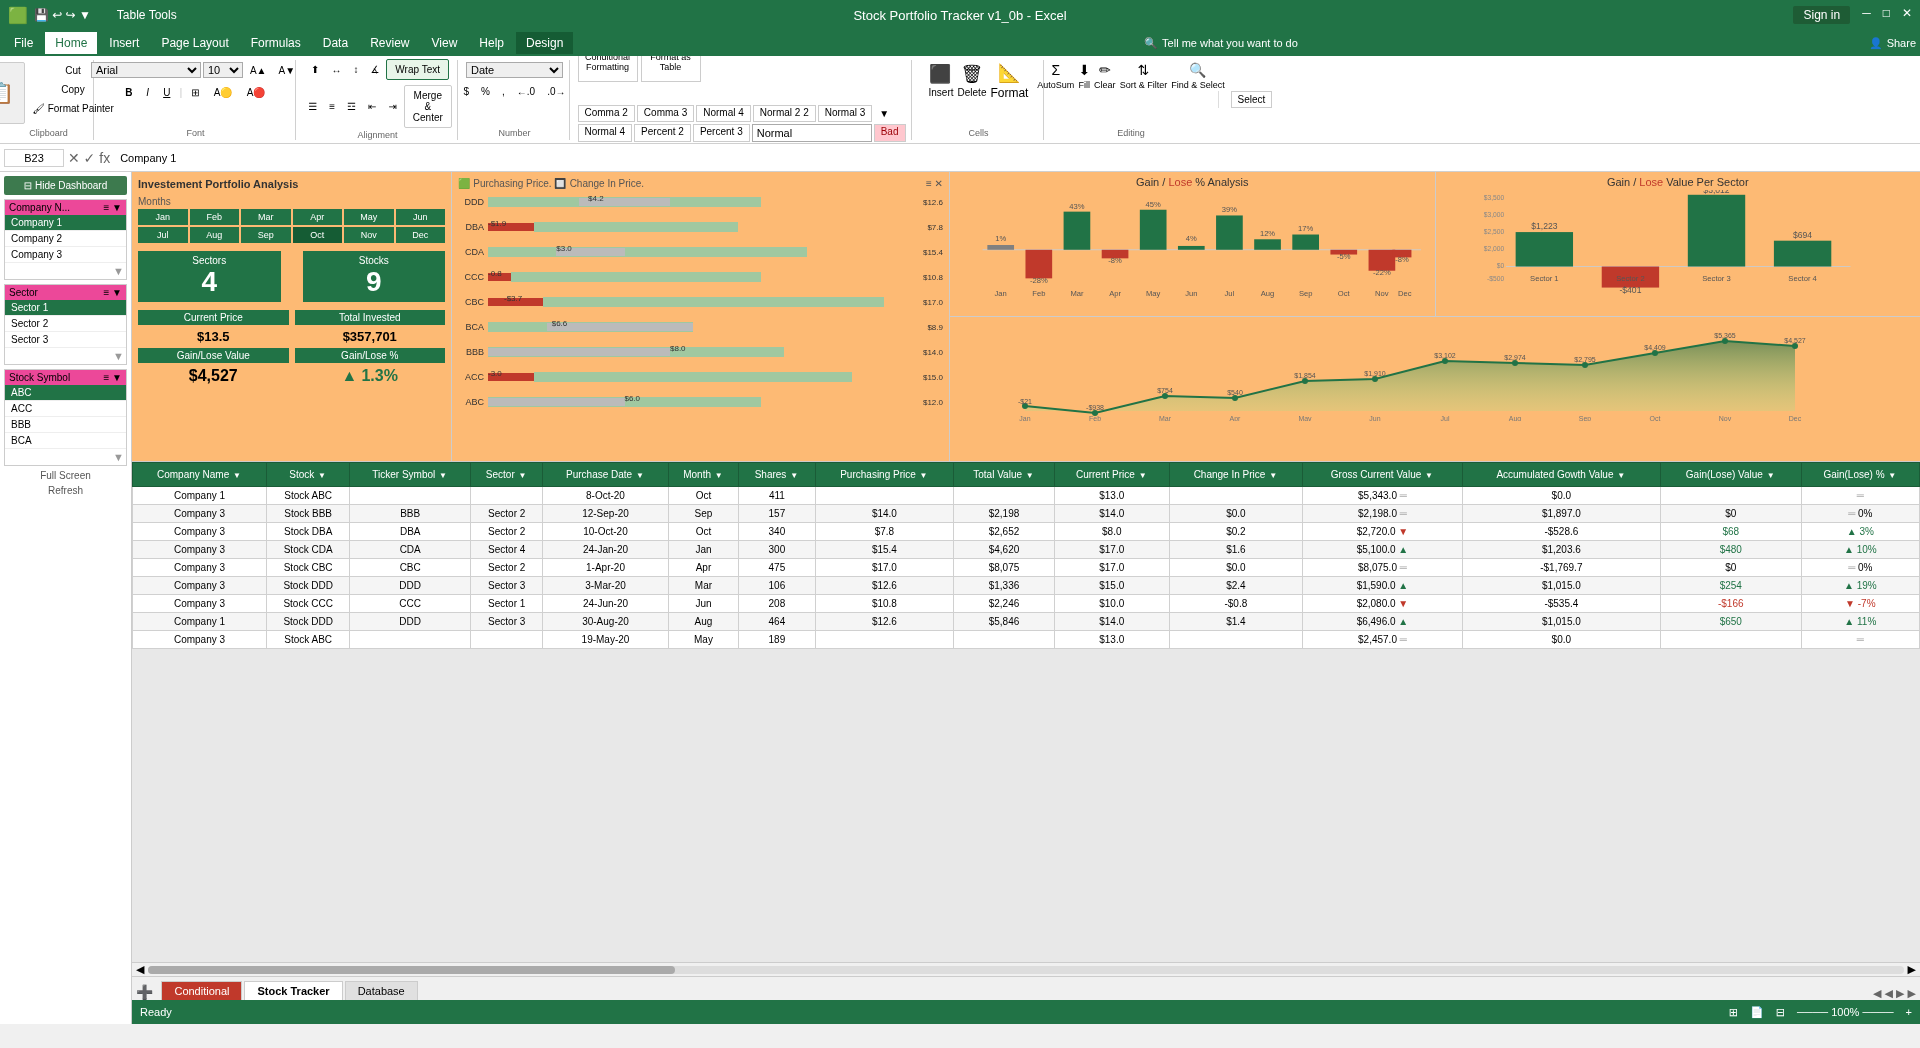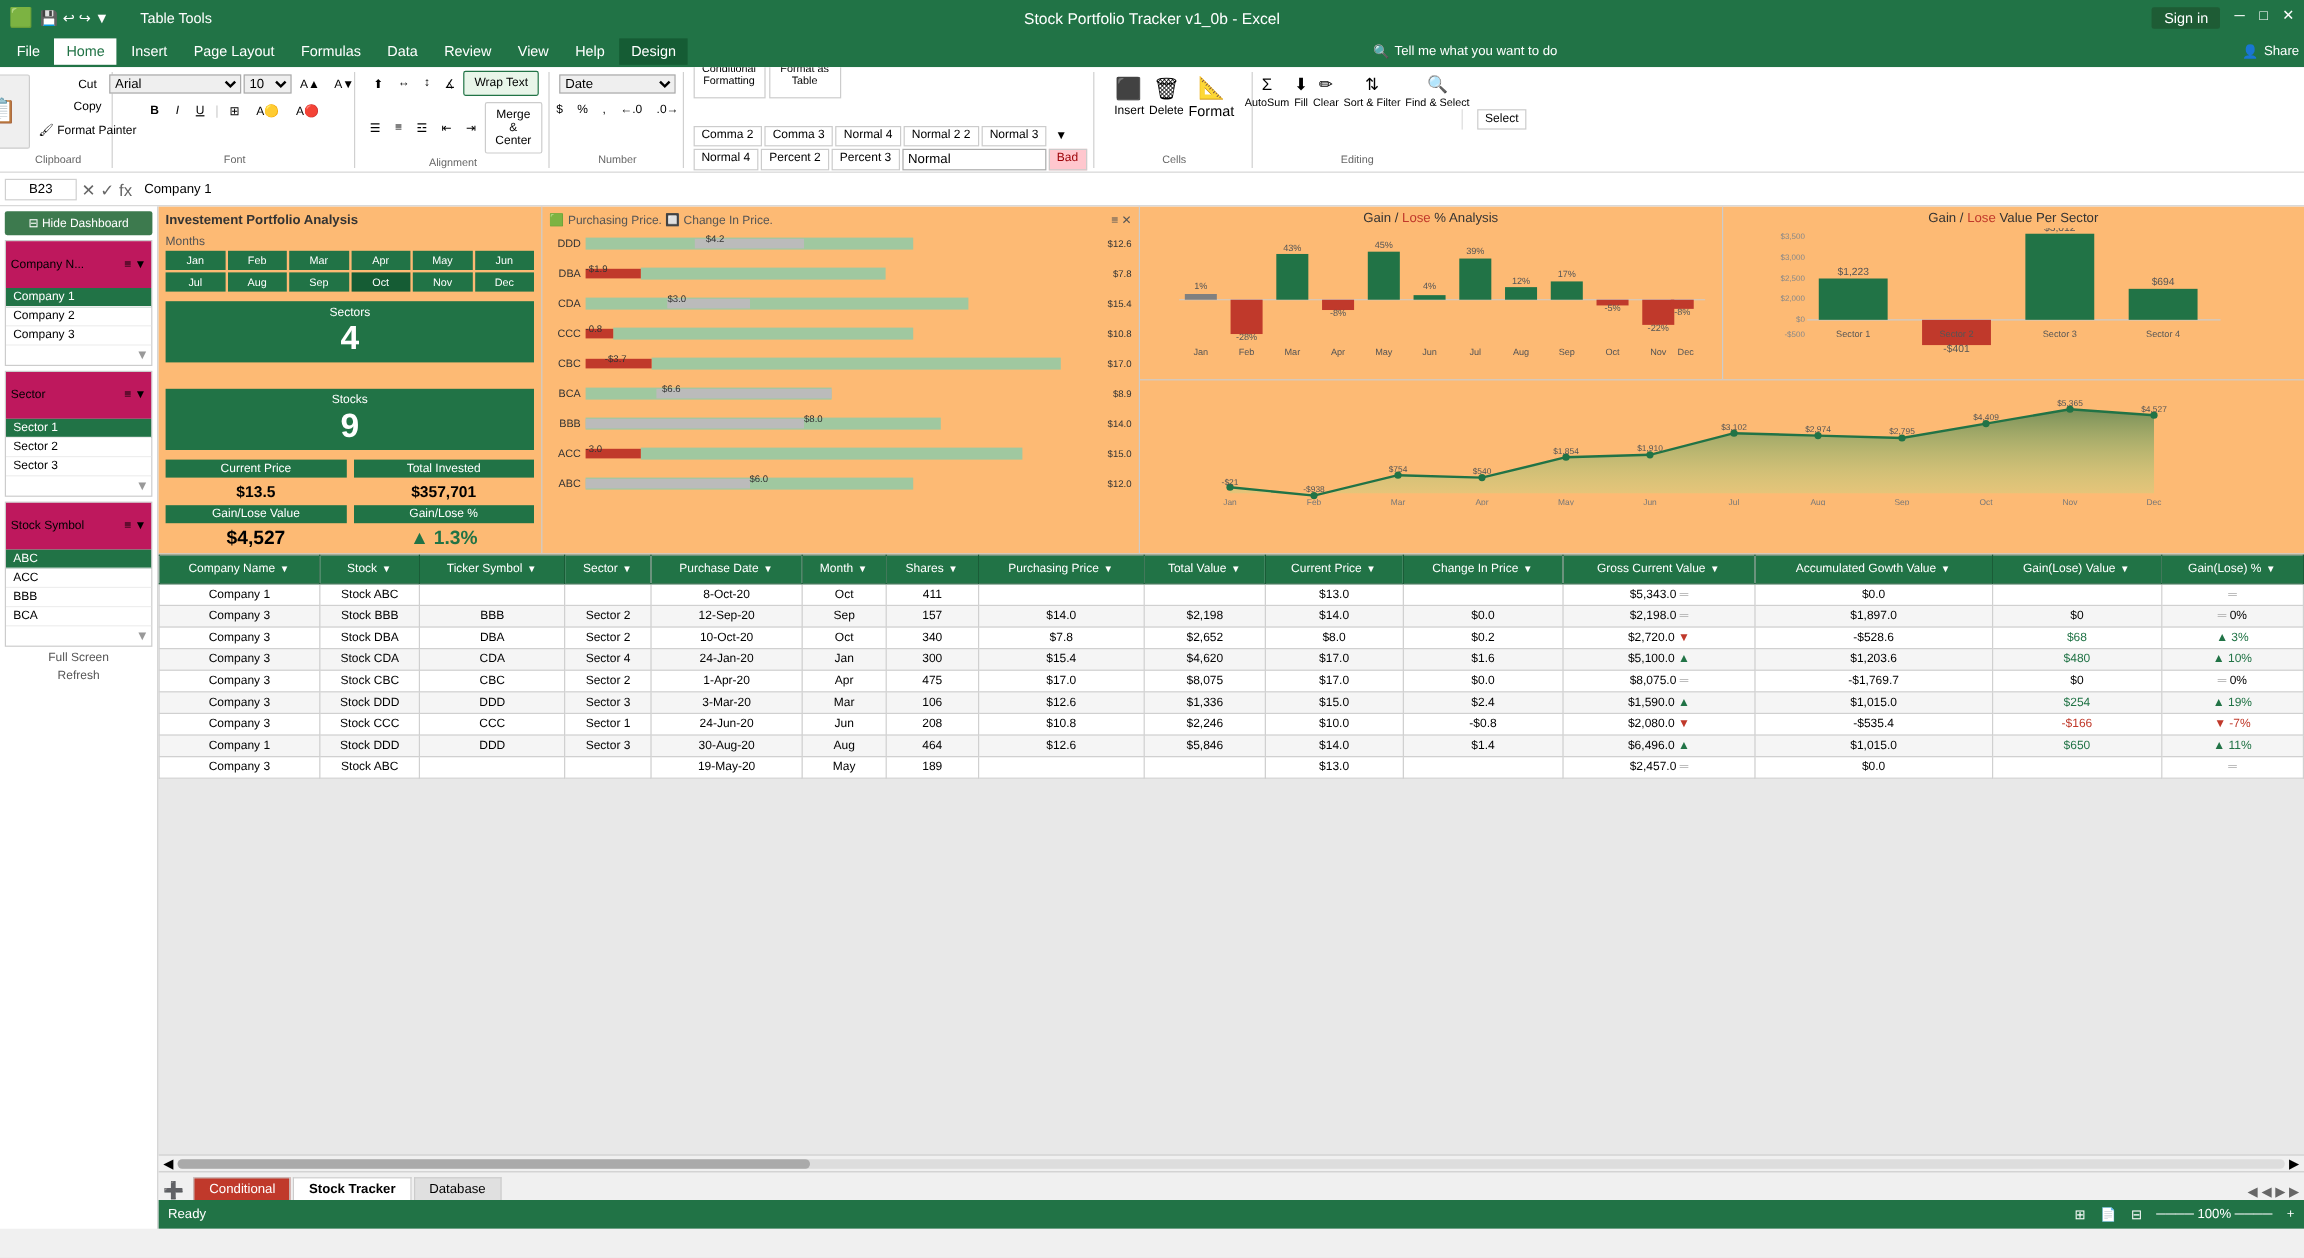--- a/index.html
+++ b/index.html
@@ -151,22 +151,22 @@
       cursor: pointer;
       margin-bottom: 4px;
       text-align: center;
       border-radius: 2px;
     }
     .sidebar-section {
       border: 1px solid #ccc;
       margin-bottom: 4px;
     }
     .sidebar-section-header {
-      background: #be185d;
-      padding: 14px 4px;
+      background: #ec4899;
+      padding: 2px 4px;
       font-size: 10px;
       display: flex;
       justify-content: space-between;
       align-items: center;
     }
     .sidebar-item {
       padding: 2px 6px;
       font-size: 10px;
       cursor: pointer;
       border-bottom: 1px solid #eee;
@@ -223,21 +223,20 @@
       padding: 3px 2px;
       font-size: 9px;
       cursor: pointer;
       text-align: center;
     }
     .month-btn.active { background: #155c34; }
     .stats-row {
       display: flex;
       gap: 22px;
       margin-bottom: 8px;
-      flex-direction: column;
     }
     .stat-box {
       background: #217346;
       color: white;
       border: none;
       padding: 4px 8px;
       font-size: 10px;
       text-align: center;
       flex: 1;
     }

